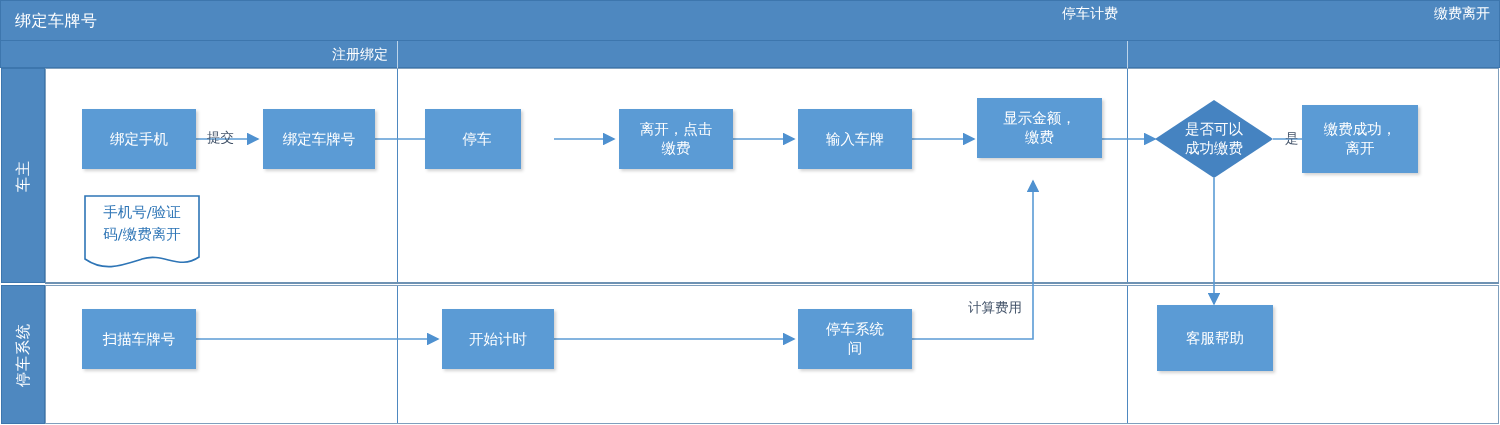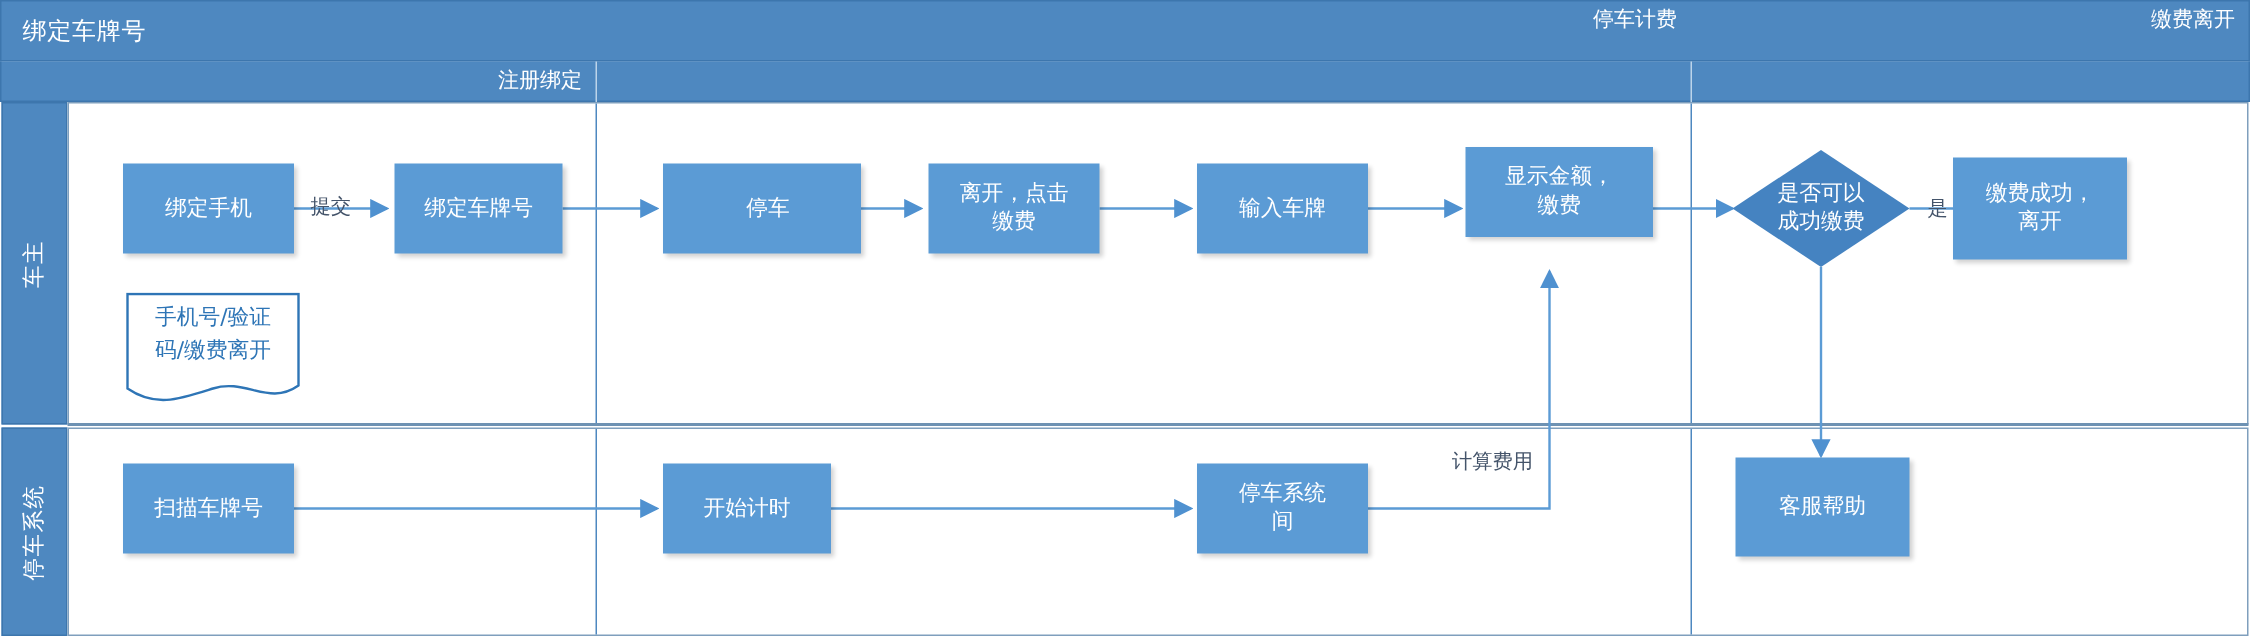--- a/index.html
+++ b/index.html
@@ -238,21 +238,21 @@
       <line x1="196" y1="339" x2="438" y2="339" marker-end="url(#ah)"></line>
 
       <line x1="554" y1="339" x2="794" y2="339" marker-end="url(#ah)"></line>
 
       <path d="M912,339 L1033,339 L1033,181" marker-end="url(#ah)"></path>
     </g>
   </svg>
 
   <div class="node" style="left:82px;  top:109px; width:114px; height:60px;">绑定手机</div>
   <div class="node" style="left:263px; top:109px; width:112px; height:60px;">绑定车牌号</div>
-  <div class="node" style="left:442px; top:109px; width:132px; height:60px;padding-left:12px;">停车</div>
+  <div class="node" style="left:425px; top:109px; width:96px; height:60px;padding-left:12px;">停车</div>
   <div class="node" style="left:619px; top:109px; width:114px; height:60px;">离开，点击
 缴费</div>
   <div class="node" style="left:798px; top:109px; width:114px; height:60px;">输入车牌</div>
   <div class="node" style="left:977px; top:98px; width:125px; height:60px;">显示金额，
 缴费</div>
 
   <div class="decision-wrap" style="left:1155px; top:100px; width:118px; height:78px;">
     <svg width="118" height="78" viewBox="0 0 118 78" xmlns="http://www.w3.org/2000/svg">
       <polygon points="59,0 118,39 59,78 0,39" fill="#4583C1"></polygon>
     </svg>

